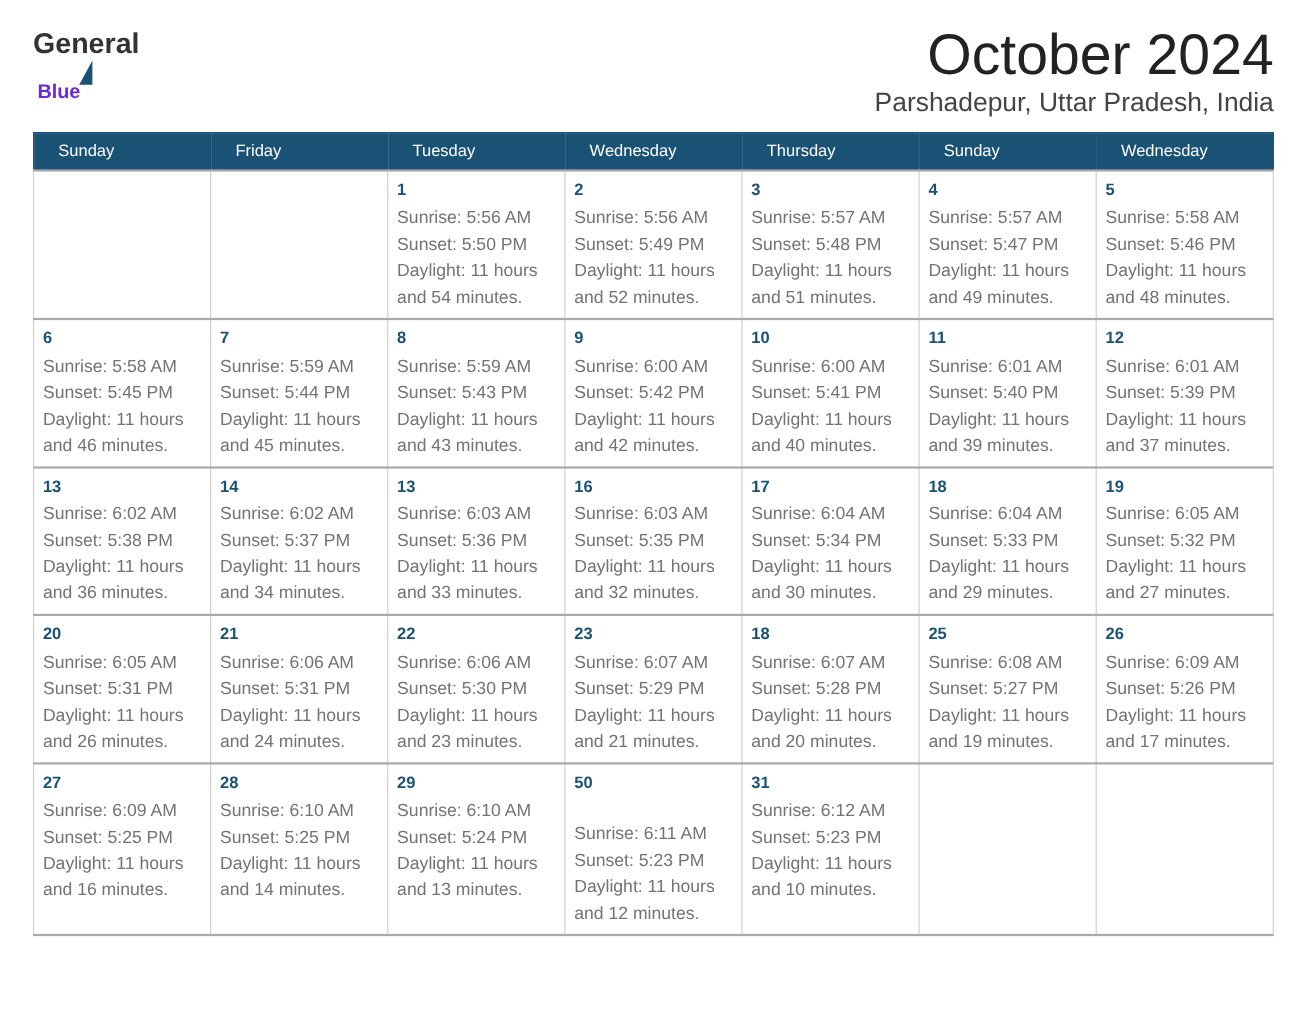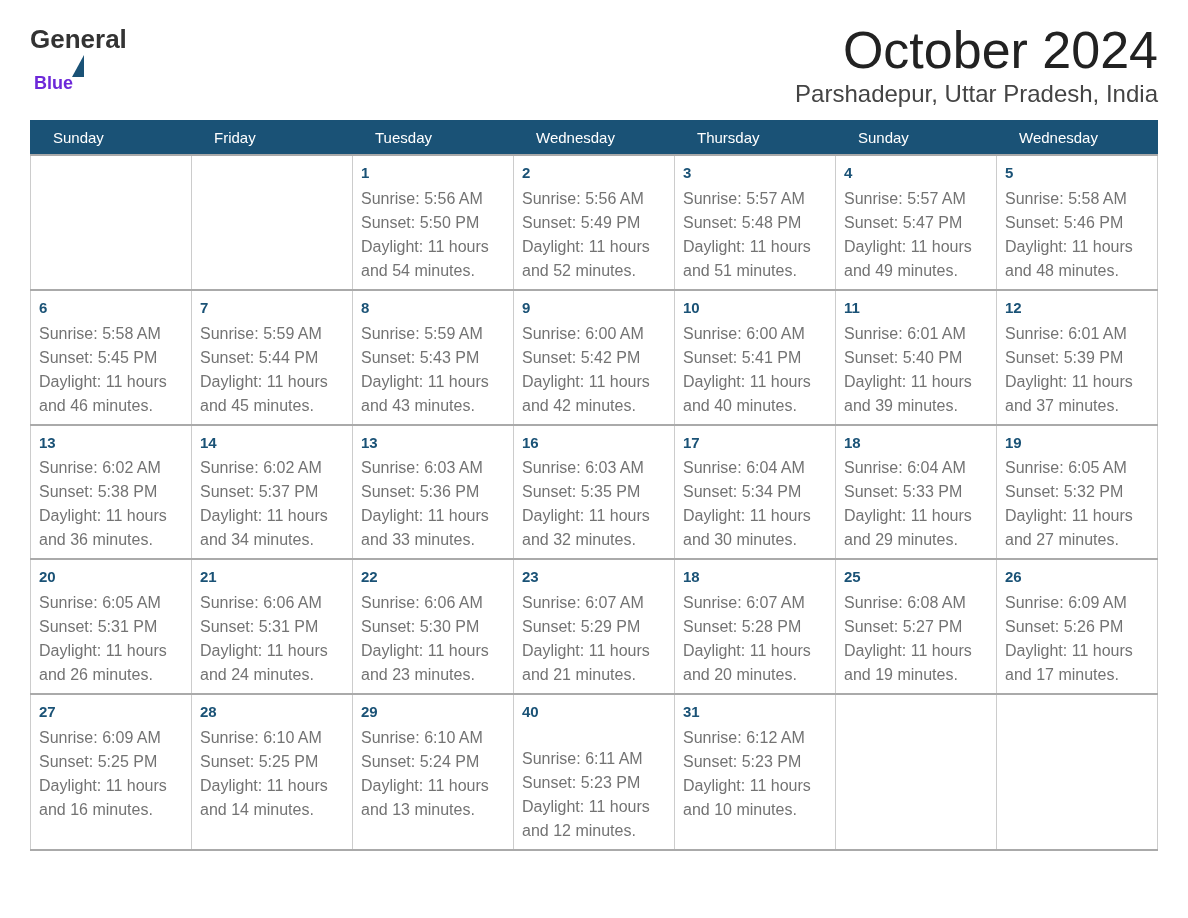--- a/index.html
+++ b/index.html
@@ -338,21 +338,21 @@
 and 14 minutes.</div>
         </td>
         <td>
           <span class="day-number">29</span>
           <div class="day-info" style="white-space: pre-line;">Sunrise: 6:10 AM
 Sunset: 5:24 PM
 Daylight: 11 hours
 and 13 minutes.</div>
         </td>
         <td>
-          <span class="day-number">40</span>
+          <span class="day-number">50</span>
           <div class="day-info" style="white-space: pre-line; margin-top: 24px;">Sunrise: 6:11 AM
 Sunset: 5:23 PM
 Daylight: 11 hours
 and 12 minutes.</div>
         </td>
         <td>
           <span class="day-number">31</span>
           <div class="day-info" style="white-space: pre-line;">Sunrise: 6:12 AM
 Sunset: 5:23 PM
 Daylight: 11 hours

